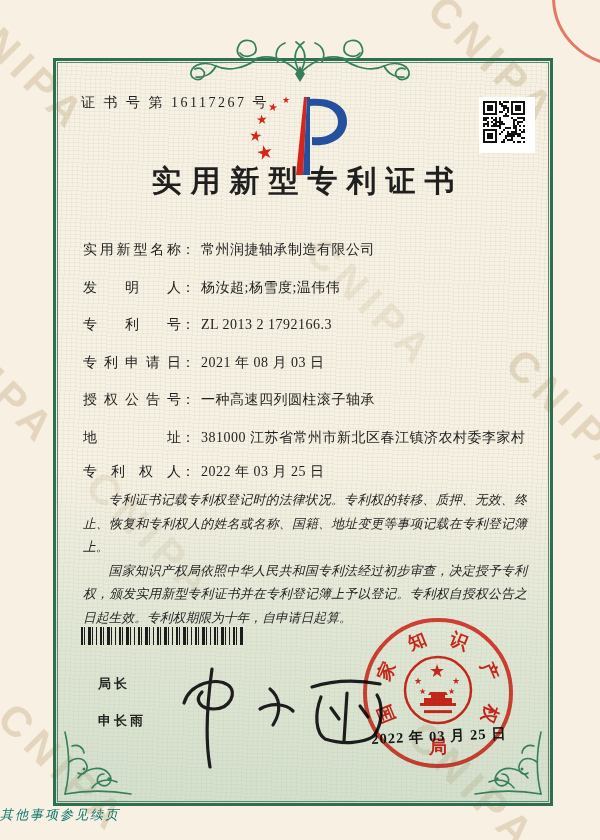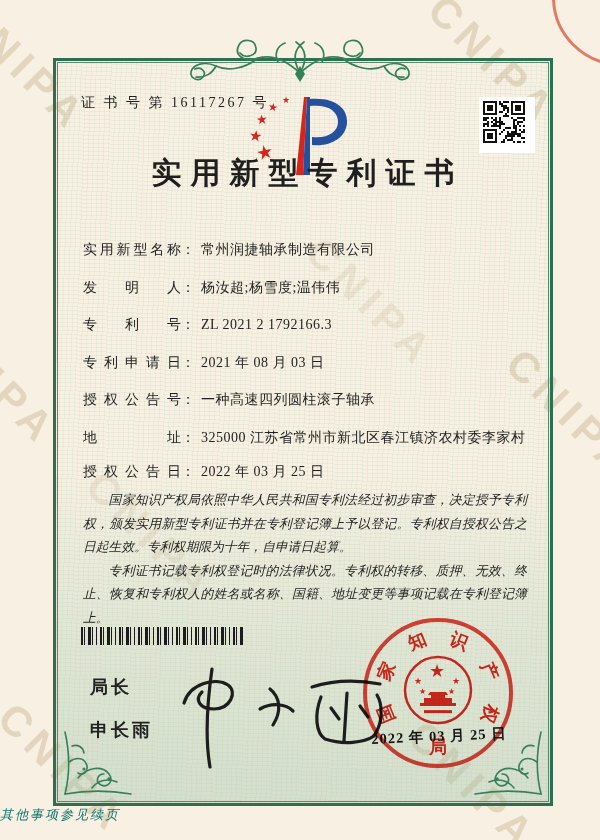--- a/index.html
+++ b/index.html
@@ -38,21 +38,21 @@
   .ornament-top{position:absolute;left:50%;top:28px;transform:translateX(-50%);z-index:2;}
   .corner{position:absolute;bottom:3px;z-index:2;}
   .corner.left{left:4px;}
   .corner.right{right:4px;transform:scaleX(-1);}
   
   .cert-no{position:absolute;left:25px;top:33px;font-size:14px;letter-spacing:2.5px;z-index:2;}
   .logo{position:absolute;left:192px;top:30px;width:112px;height:90px;z-index:2;}
   .qr{position:absolute;left:423px;top:36px;width:50px;height:50px;background:#fff;padding:3px;z-index:2;}
   .qr svg{width:44px;height:44px;display:block;}
   .title{
-    position:absolute;left:0;top:92px;width:100%;text-align:center;z-index:2;
+    position:absolute;left:0;top:100px;width:100%;text-align:center;z-index:2;
     font-size:30px;font-weight:bold;letter-spacing:9px;text-indent:9px;
   }
   
   .rows{position:absolute;left:27px;top:180px;width:450px;z-index:2;font-size:14px;}
   .row{position:absolute;left:0;white-space:nowrap;}
   .flabel{display:inline-block;width:98px;text-align:justify;text-align-last:justify;vertical-align:top;font-family:Liberation Serif, serif;}
   .colon{display:inline-block;margin-right:6px;}
   .fvalue{letter-spacing:.5px;}
   .grant-pair{position:absolute;left:235px;top:0;}
   .grant-pair .flabel2{letter-spacing:2px;}
@@ -68,23 +68,23 @@
     position:absolute;left:25px;top:566px;width:163px;height:18px;z-index:2;
     background:repeating-linear-gradient(90deg,
       #1c1c1c 0 2px, rgba(0,0,0,0) 2px 3px,
       #1c1c1c 3px 4px, rgba(0,0,0,0) 4px 7px,
       #1c1c1c 7px 10px, rgba(0,0,0,0) 10px 11px,
       #1c1c1c 11px 12px, rgba(0,0,0,0) 12px 15px,
       #1c1c1c 15px 16px, rgba(0,0,0,0) 16px 19px);
   }
   
   .signatory{
-    position:absolute;left:34px;top:614px;z-index:2;
+    position:absolute;left:42px;top:614px;z-index:2;
     font-family:Liberation Sans, sans-serif;
-    font-size:18px;font-weight:600;letter-spacing:3px;color:#222;
+    font-size:13px;font-weight:600;letter-spacing:3px;color:#222;
   }
   .signatory .name{margin-top:19px;}
   .signature{position:absolute;left:98px;top:592px;z-index:2;}
   
   .seal{
     position:absolute;left:307px;top:557px;width:150px;height:150px;z-index:3;
     border:4.5px solid rgba(224,42,30,.88);border-radius:50%;
     box-sizing:border-box;mix-blend-mode:multiply;
   }
   .seal-char{
@@ -312,39 +312,39 @@
   <div class="title">实用新型专利证书</div>
 
   <div class="rows">
     <div class="row" style="top:0;">
       <span class="flabel">实用新型名称</span><span class="colon">：</span><span class="fvalue">常州润捷轴承制造有限公司</span>
     </div>
     <div class="row" style="top:38px;">
       <span class="flabel">发明人</span><span class="colon">：</span><span class="fvalue">杨汝超;杨雪度;温伟伟</span>
     </div>
     <div class="row" style="top:75px;">
-      <span class="flabel">专利号</span><span class="colon">：</span><span class="fvalue">ZL 2021 2 1792166.3</span>
+      <span class="flabel">专利号</span><span class="colon">：</span><span class="fvalue">ZL 2013 2 1792166.3</span>
     </div>
     <div class="row" style="top:113px;">
       <span class="flabel">专利申请日</span><span class="colon">：</span><span class="fvalue">2021 年 08 月 03 日</span>
     </div>
     <div class="row" style="top:150px;">
       <span class="flabel">授权公告号</span><span class="colon">：</span><span class="fvalue">一种高速四列圆柱滚子轴承</span>
     </div>
     <div class="row" style="top:188px;">
-      <span class="flabel">地址</span><span class="colon">：</span><span class="fvalue">325000 江苏省常州市新北区春江镇济农村委李家村</span>
+      <span class="flabel">地址</span><span class="colon">：</span><span class="fvalue">381000 江苏省常州市新北区春江镇济农村委李家村</span>
     </div>
     <div class="row" style="top:222px;width:450px;">
-      <span class="flabel">授权公告日</span><span class="colon">：</span><span class="fvalue">2022 年 03 月 25 日</span>
+      <span class="flabel">专利权人</span><span class="colon">：</span><span class="fvalue">2022 年 03 月 25 日</span>
     </div>
   </div>
 
   <div class="law">
+    <p>专利证书记载专利权登记时的法律状况。专利权的转移、质押、无效、终止、恢复和专利权人的姓名或名称、国籍、地址变更等事项记载在专利登记簿上。</p>
     <p>国家知识产权局依照中华人民共和国专利法经过初步审查，决定授予专利权，颁发实用新型专利证书并在专利登记簿上予以登记。专利权自授权公告之日起生效。专利权期限为十年，自申请日起算。</p>
-    <p>专利证书记载专利权登记时的法律状况。专利权的转移、质押、无效、终止、恢复和专利权人的姓名或名称、国籍、地址变更等事项记载在专利登记簿上。</p>
   </div>
 
   <div class="barcode"></div>
 
   <div class="signatory">
     <div>局长</div>
     <div class="name">申长雨</div>
   </div>
 
   <svg class="signature" width="245" height="135" viewBox="0 0 245 135">

